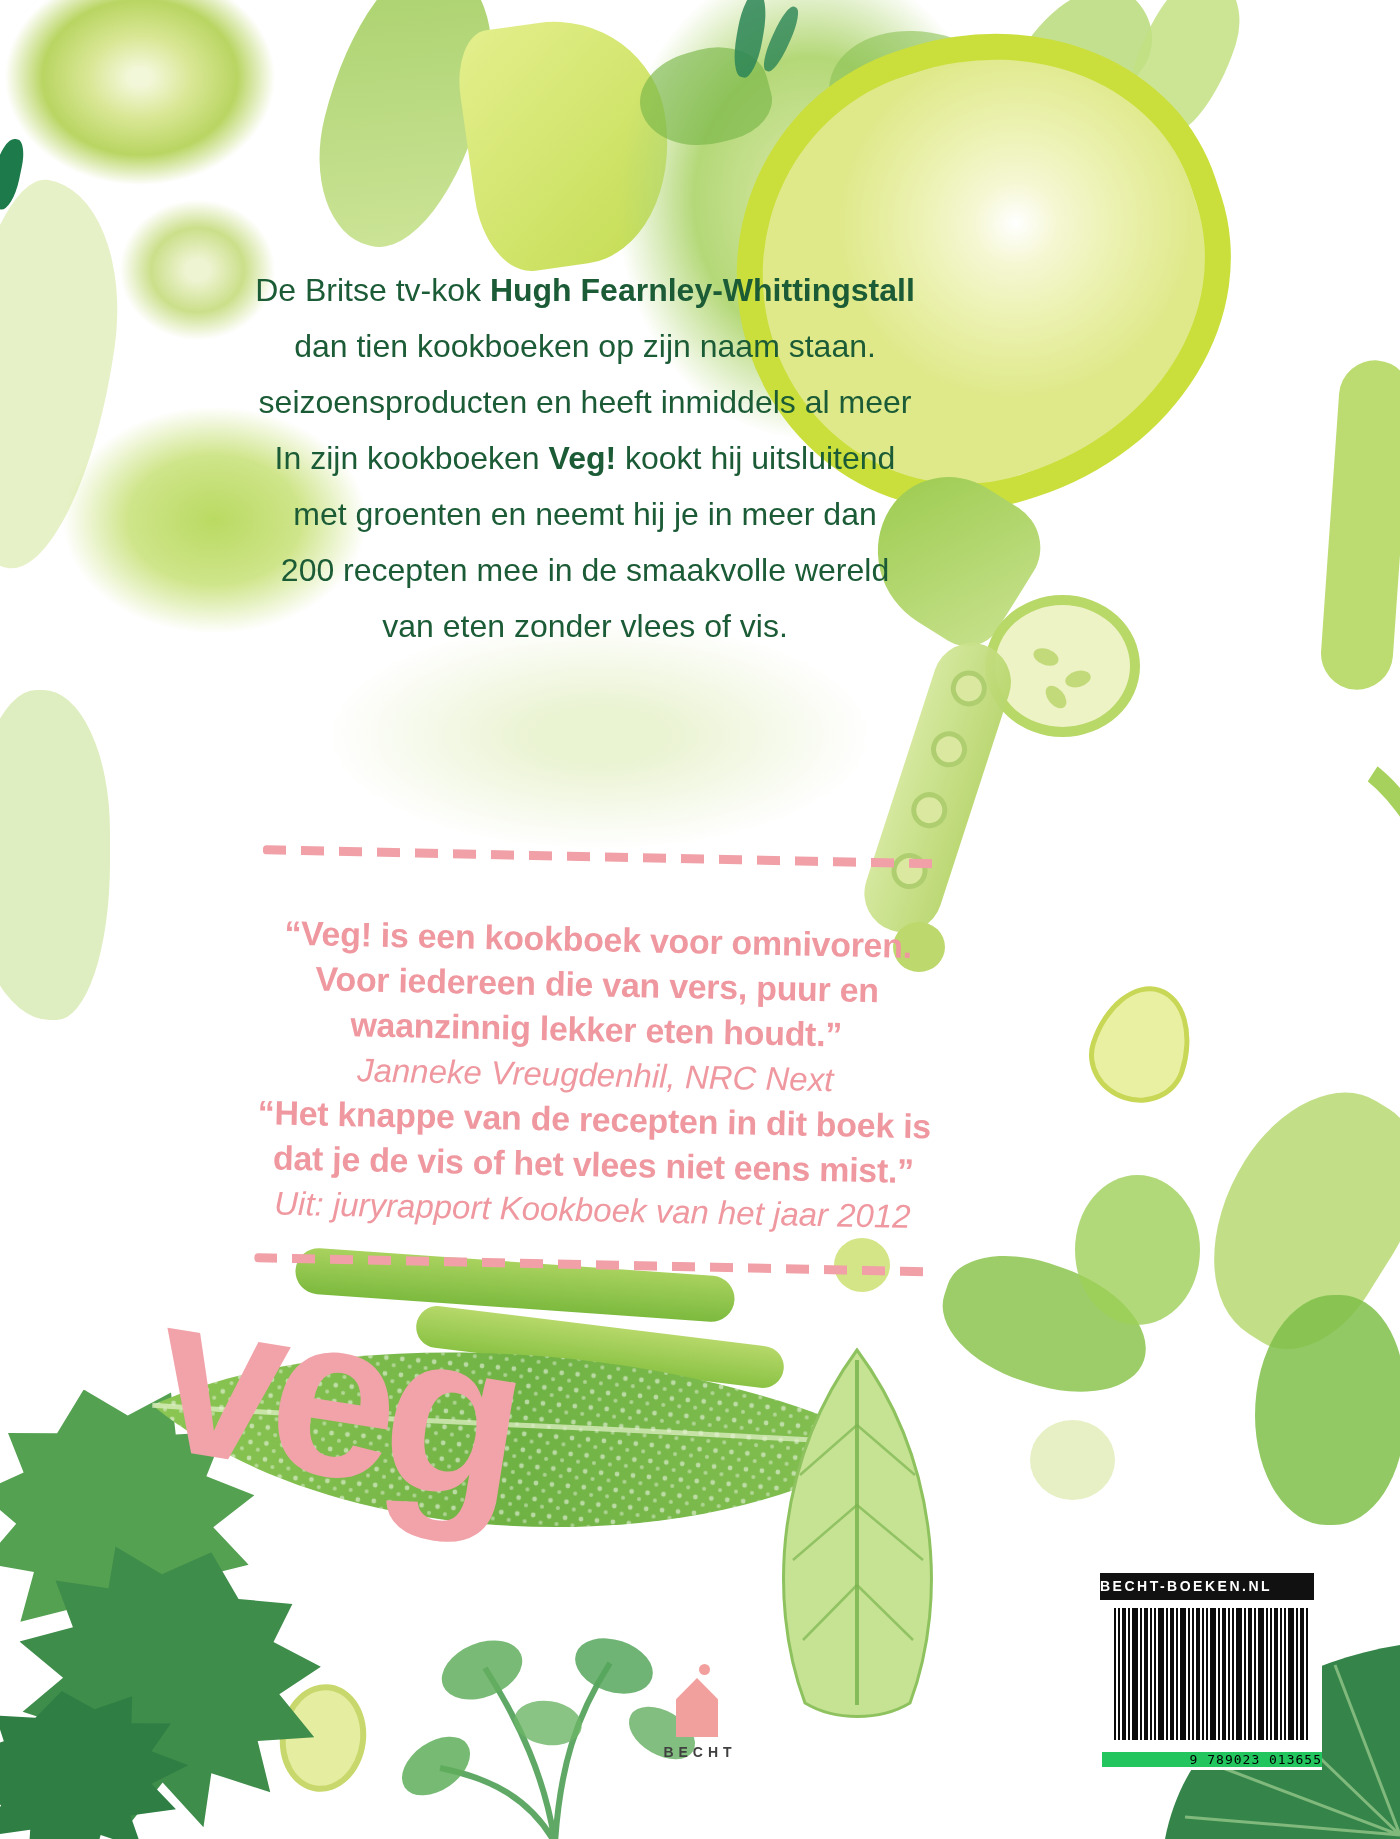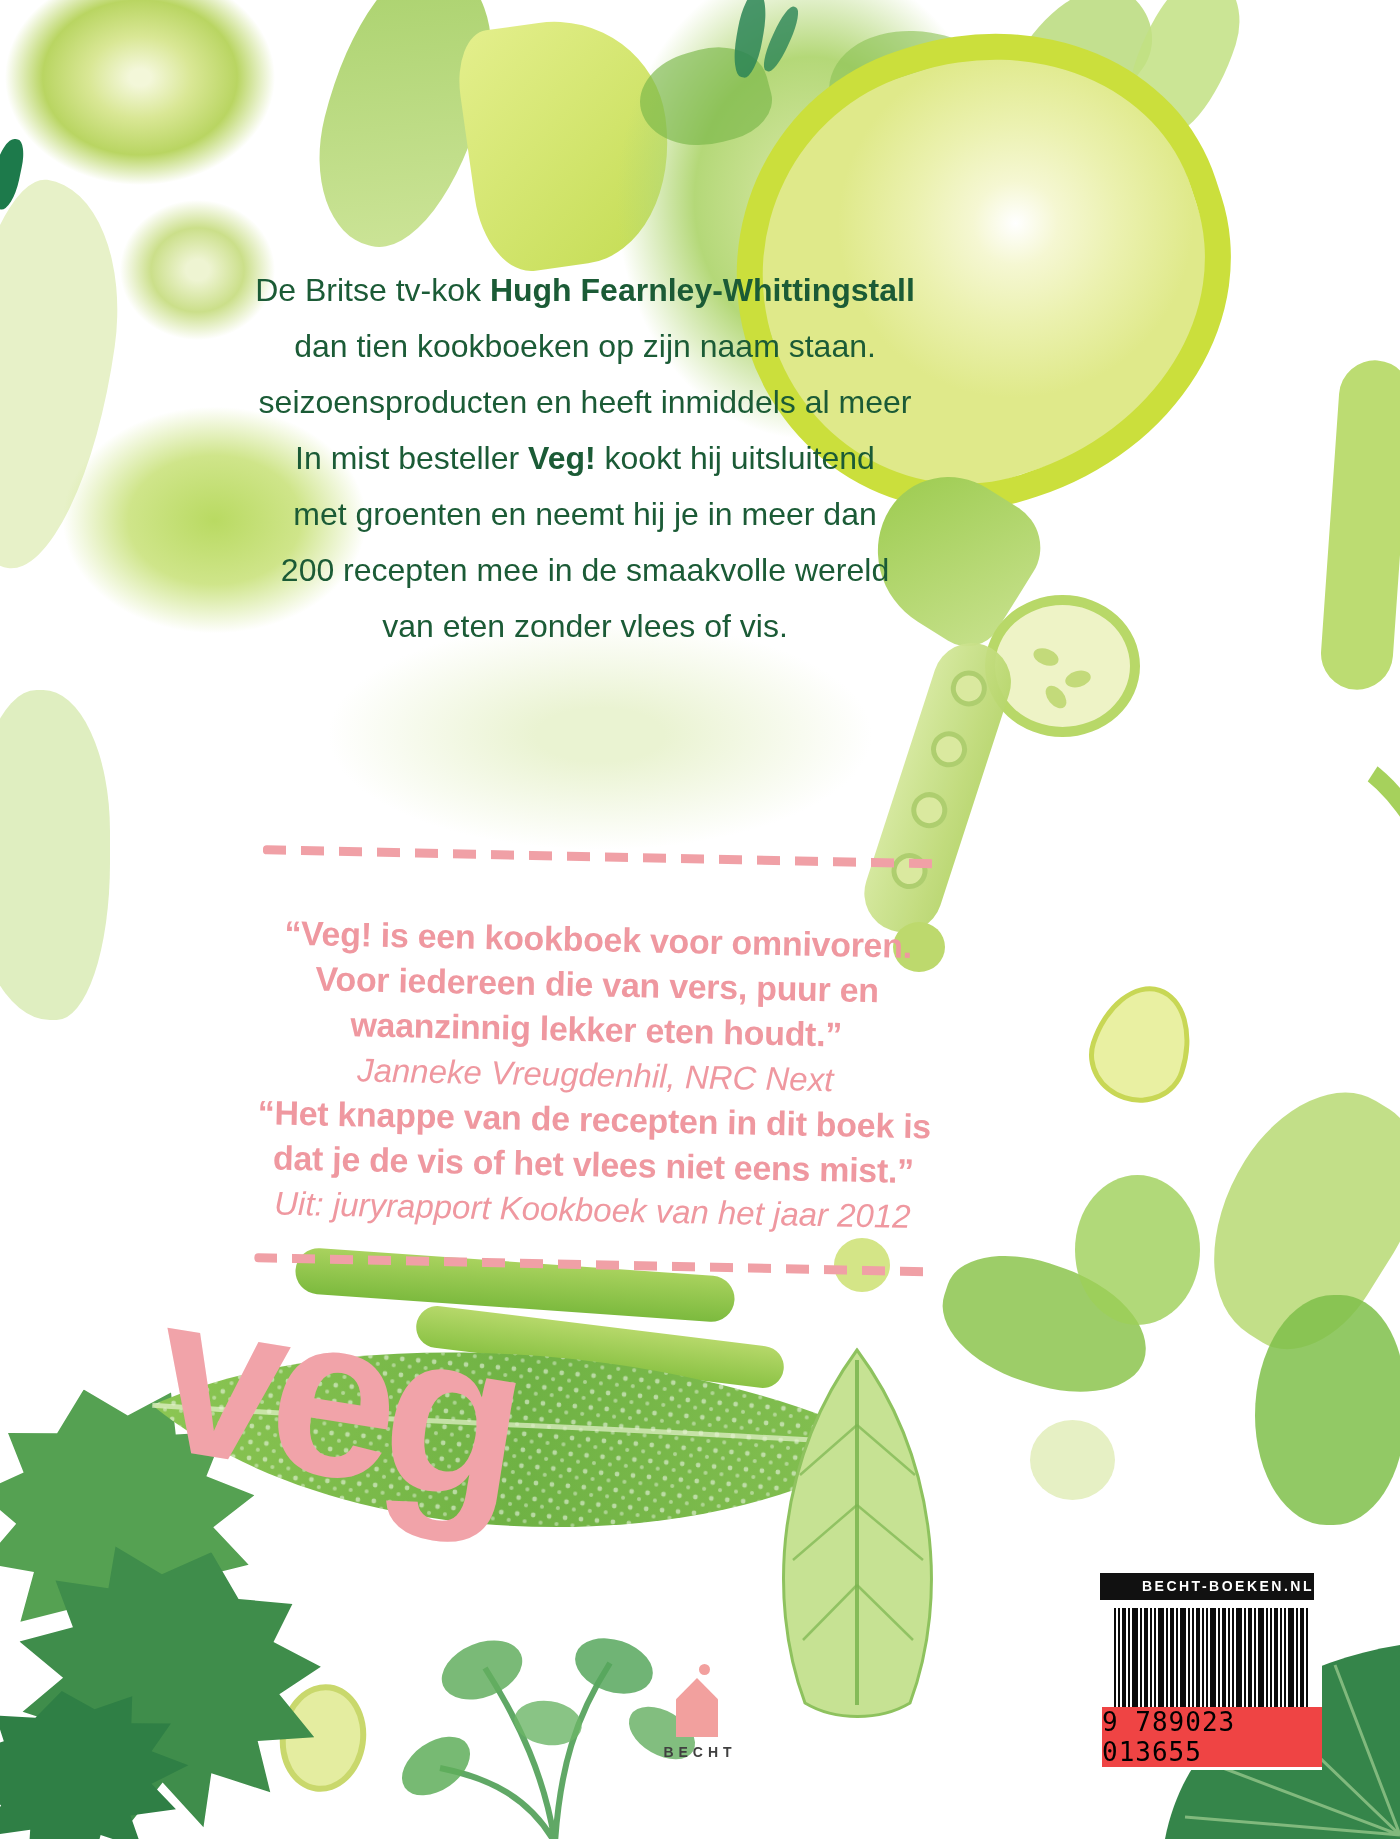--- a/index.html
+++ b/index.html
@@ -91,25 +91,25 @@
   .qline{font-size:34px;font-weight:bold;line-height:45px;letter-spacing:-0.3px;}
   .qattr{font-size:33px;font-style:italic;font-weight:normal;line-height:45px;margin-top:2px;}
   .q2gap{margin-top:46px;}
 
   
   .veg{left:178px;top:1256px;font-size:228px;font-weight:bold;line-height:1;color:#f1a3a9;
        letter-spacing:-12px;transform:rotate(9deg);transform-origin:0 0;}
 
   
   .site{left:1100px;top:1573px;width:214px;height:27px;background:#111111;color:#ffffff;
-        font-size:14px;font-weight:bold;letter-spacing:2.5px;text-align:right;line-height:27px;}
+        font-size:14px;font-weight:bold;letter-spacing:2.5px;text-align:left;line-height:27px;}
   .barcode{left:1102px;top:1602px;width:220px;height:168px;background:#ffffff;}
   .barcode svg{position:absolute;left:12px;top:6px;}
-  .barcode-num{position:absolute;left:0;bottom:3px;width:100%;text-align:left;color:#000;
-        font-family:"DejaVu Sans Mono",monospace;font-size:26px;letter-spacing:1px;background:#ef4444;}
+  .barcode-num{position:absolute;left:0;bottom:3px;width:100%;text-align:right;color:#000;
+        font-family:"DejaVu Sans Mono",monospace;font-size:13px;letter-spacing:1px;background:#22c55e;}
 
   
   .house{left:676px;top:1678px;width:42px;height:59px;background:#f2a09e;
          clip-path:polygon(50% 0,100% 36%,100% 100%,0 100%,0 36%);}
   .housedot{left:699px;top:1664px;width:11px;height:11px;border-radius:50%;background:#f2a09e;}
   .bechtname{left:652px;top:1744px;width:96px;text-align:center;font-size:14px;font-weight:bold;
          letter-spacing:5px;color:#404040;}
 </style>
 </head>
 <body>
@@ -198,21 +198,21 @@
     <ellipse cx="244" cy="38" rx="40" ry="26" fill="#57a75d" opacity="0.85" transform="rotate(18 244 38)"></ellipse>
     <ellipse cx="66" cy="138" rx="38" ry="24" fill="#5fae5b" opacity="0.85" transform="rotate(-35 66 138)"></ellipse>
     <ellipse cx="178" cy="95" rx="34" ry="22" fill="#6cb566" opacity="0.8" transform="rotate(8 178 95)"></ellipse>
     <ellipse cx="292" cy="105" rx="36" ry="22" fill="#63ae5f" opacity="0.8" transform="rotate(30 292 105)"></ellipse>
   </svg>
 
   <div class="abs intro">
     <p><span>De Britse tv-kok </span><strong>Hugh Fearnley-Whittingstall</strong></p>
     <p>dan tien kookboeken op zijn naam staan.</p>
     <p>seizoensproducten en heeft inmiddels al meer</p>
-    <p><span>In mist besteller </span><strong>Veg!</strong><span> kookt hij uitsluitend</span></p>
+    <p><span>In zijn kookboeken </span><strong>Veg!</strong><span> kookt hij uitsluitend</span></p>
     <p>met groenten en neemt hij je in meer dan</p>
     <p>200 recepten mee in de smaakvolle wereld</p>
     <p>van eten zonder vlees of vis.</p>
   </div>
 
   <div class="abs quotes">
     <div class="dash dash-top"></div>
     <p class="qline">“Veg! is een kookboek voor omnivoren.</p>
     <p class="qline">Voor iedereen die van vers, puur en</p>
     <p class="qline">waanzinnig lekker eten houdt.”</p>

